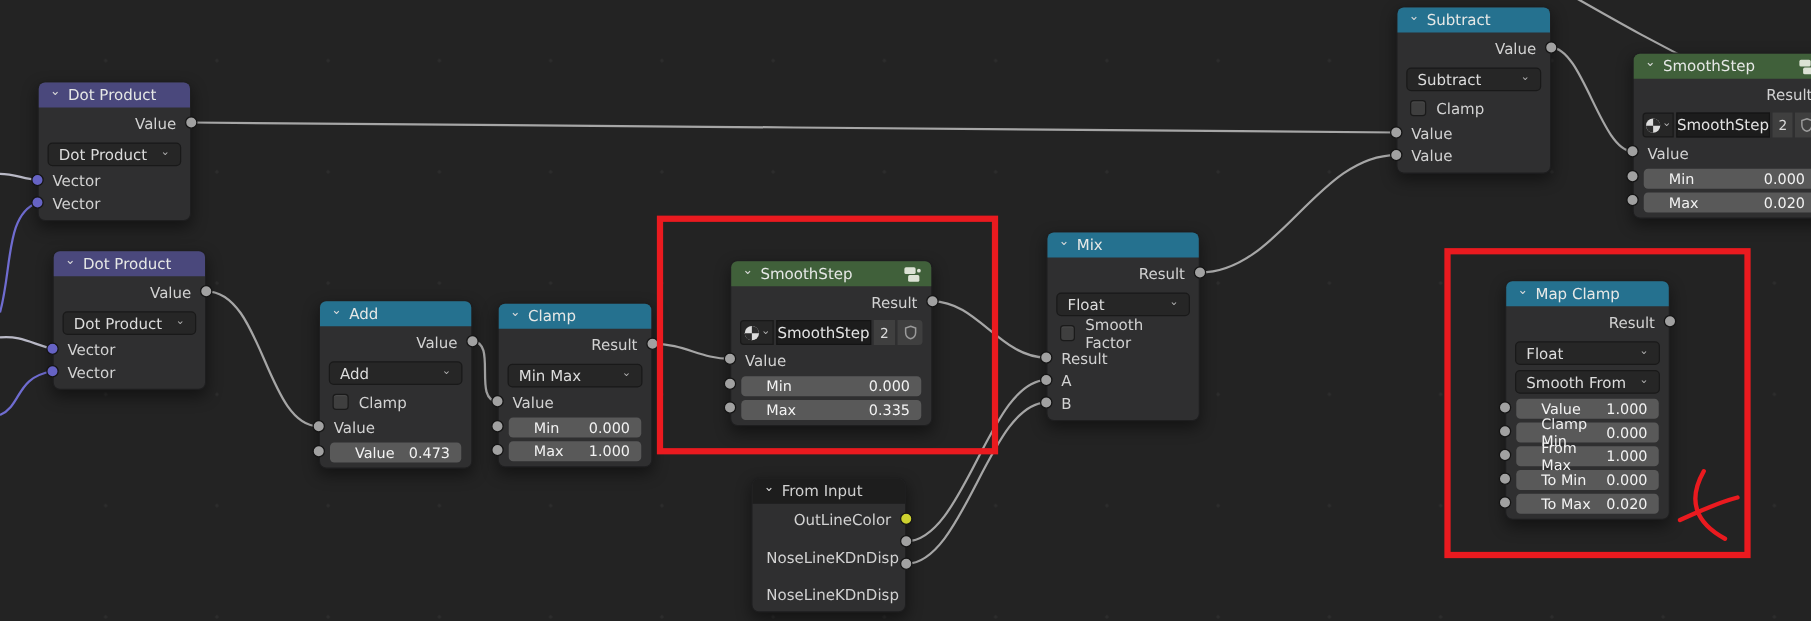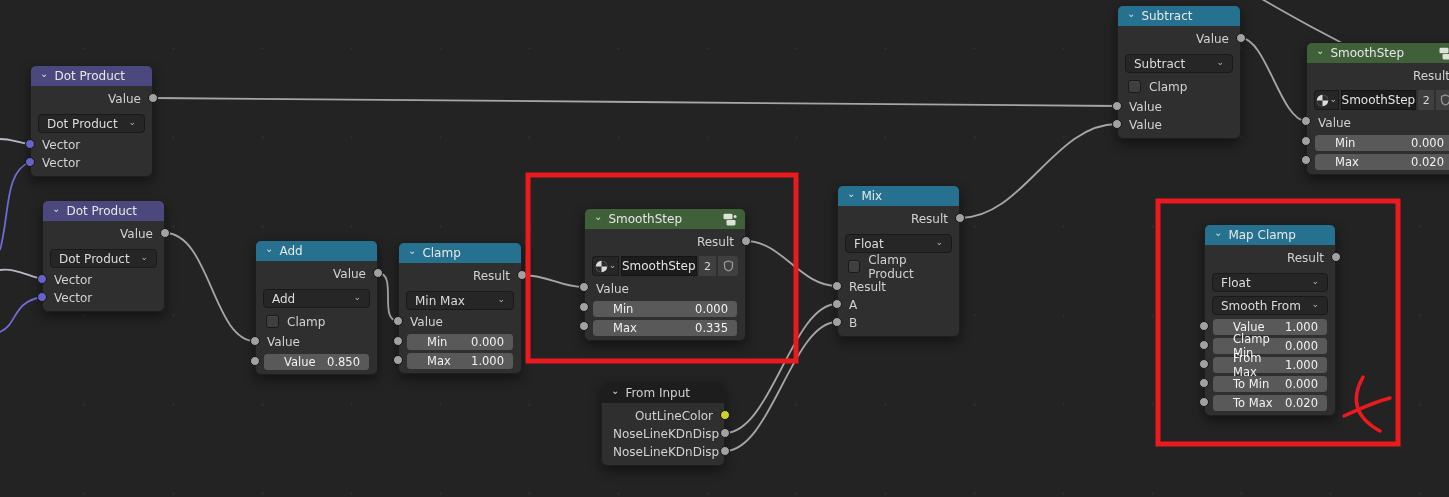--- a/index.html
+++ b/index.html
@@ -18,21 +18,21 @@
   .node{position:absolute;z-index:2;background:#2f2f30;border:1px solid #1e1e1f;border-radius:6px;
         box-shadow:0 5px 12px rgba(0,0,0,.45);color:#d2d2d2;padding-bottom:4px;box-sizing:border-box;}
   .hdr{height:20px;display:flex;align-items:center;gap:6px;padding:0 9px;border-radius:5px 5px 0 0;
        color:#e6e8e6;position:relative;}
   .hdr-blue{background:#25718f}.hdr-purple{background:#4a487c}
   .hdr-green{background:#40603a}.hdr-dark{background:#1d1d1d;color:#d0d0d0}
   .chev{font-size:10px;color:#dadada;line-height:1;transform:translateY(-2px);}
   .hdr-icon{position:absolute;right:7px;top:4px;}
   .row{height:18px;line-height:18px;padding:0 11px;white-space:nowrap;}
   .row.out{text-align:right;margin-top:4px;}
-  .row.out + .row.out{margin-top:0}
+  .row.out + .row.out{margin-top:12px}
   .row.in{margin-top:3px;}
   .row.in + .row.in{margin-top:0}
   .dd{height:19px;margin:6px 7px 0;background:#262626;border:1px solid #191919;border-radius:4px;
       display:flex;align-items:center;justify-content:space-between;padding:0 8px;box-sizing:border-box;color:#dcdcdc;}
   .dd + .dd{margin-top:4px}
   .ddc{font-size:9px;color:#b5b5b5;line-height:1;transform:translateY(-1px)}
   .cbrow{height:17px;margin-top:5px;display:flex;align-items:center;gap:8px;padding:0 10px;}
   .cb{width:13px;height:13px;background:#3f3f3f;border:1px solid #1a1a1a;border-radius:3px;
       box-shadow:inset 0 1px 0 rgba(255,255,255,.05);box-sizing:border-box;}
   .nf{height:16px;margin:3px 8px 0;background:#595959;border-radius:3.5px;display:flex;align-items:center;
@@ -107,21 +107,21 @@
       <span>Add</span>
       <span class="ddc">⌄</span>
     </div>
     <div class="cbrow">
       <span class="cb"></span>
       <span>Clamp</span>
     </div>
     <div class="row in">Value</div>
     <div class="nf">
       <span>Value</span>
-      <span>0.850</span>
+      <span>0.473</span>
     </div>
   </div>
 
   <div class="node" style="left:398px;top:242px;width:124px">
     <div class="hdr hdr-blue">
       <span class="chev">⌄</span>
       <span>Clamp</span>
     </div>
     <div class="row out">Result</div>
     <div class="dd">
@@ -185,21 +185,21 @@
       <span class="chev">⌄</span>
       <span>Mix</span>
     </div>
     <div class="row out">Result</div>
     <div class="dd">
       <span>Float</span>
       <span class="ddc">⌄</span>
     </div>
     <div class="cbrow">
       <span class="cb"></span>
-      <span>Clamp Product</span>
+      <span>Smooth Factor</span>
     </div>
     <div class="row in">Result</div>
     <div class="row in">A</div>
     <div class="row in">B</div>
   </div>
 
   <div class="node" style="left:601px;top:382px;width:124px">
     <div class="hdr hdr-dark">
       <span class="chev">⌄</span>
       <span>From Input</span>

